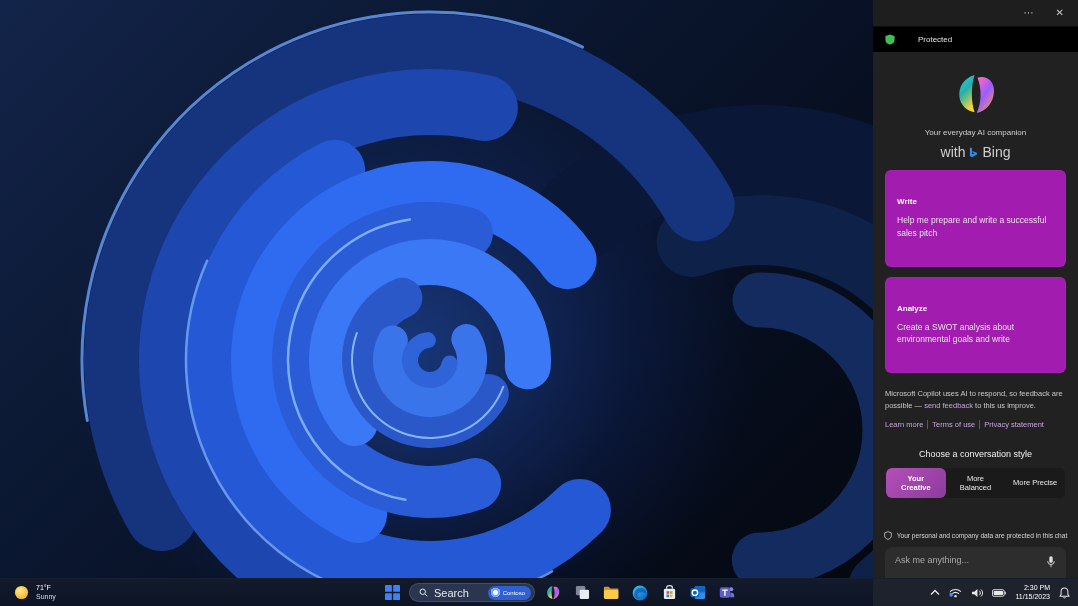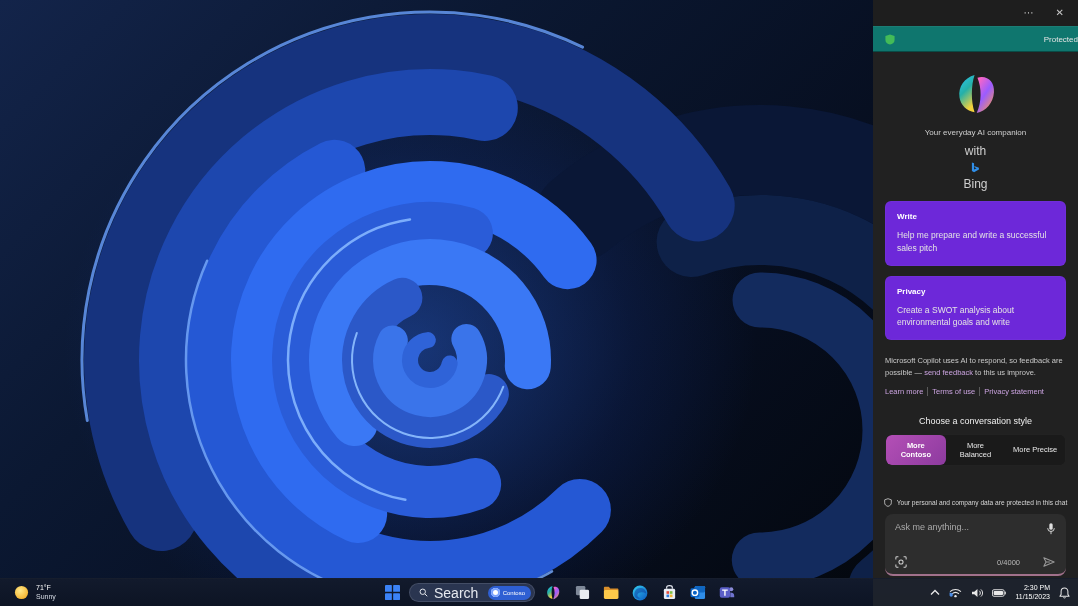--- a/index.html
+++ b/index.html
@@ -14,33 +14,33 @@
   .bloom-glow { position:absolute; left:60px; top:40px; width:700px; height:560px;
     background:radial-gradient(ellipse at 50% 55%, rgba(47,107,240,.40) 0%, rgba(25,60,160,.18) 45%, transparent 70%); }
 
   
   .copilot-panel { position:absolute; left:873px; top:0; width:205px; height:578px;
     background:#212121; color:#eee; display:flex; flex-direction:column; }
   .panel-titlebar { height:26px; background:#1e1e1e; display:flex; align-items:center;
     justify-content:flex-end; gap:14px; padding-right:10px; flex:0 0 auto; }
   .panel-titlebar button { background:none; border:none; color:#c8c8c8; font-size:10px;
     cursor:pointer; line-height:1; padding:2px 4px; }
-  .protected-bar { height:26px; background:#0f766e; display:flex; align-items:center;
+  .protected-bar { height:26px; background:#000000; display:flex; align-items:center;
     gap:23px; padding-left:12px; font-size:8px; color:#e3e3e3;
-    border-top:1px solid rgba(255,255,255,.05); border-bottom:1px solid rgba(0,0,0,.35); flex:0 0 auto;justify-content:space-between; }
+    border-top:1px solid rgba(255,255,255,.05); border-bottom:1px solid rgba(0,0,0,.35); flex:0 0 auto; }
   .panel-body { flex:1; padding:0 12px; display:flex; flex-direction:column; }
 
   .brand { text-align:center; margin-top:20px; }
   .copilot-logo { display:inline-block; }
   .brand h1 { font-size:17px; font-weight:700; margin-top:9px; letter-spacing:.2px; color:#fff; }
   .tagline { font-size:8px; color:#cfcfcf; margin-top:6px; }
-  .with-bing { font-size:12px; color:#cfcfcf; margin-top:7px; display:flex;
-    align-items:center; justify-content:center; gap:4px;flex-direction:column; }
-
-  .card { background:#6d28d9; border-radius:6px; padding:10px 11px; margin-top:10px;
+  .with-bing { font-size:14px; color:#cfcfcf; margin-top:7px; display:flex;
+    align-items:center; justify-content:center; gap:4px; }
+
+  .card { background:#a21caf; border-radius:6px; padding:26px 11px; margin-top:10px;
     cursor:pointer; border:1px solid rgba(255,255,255,.03); }
   .card:first-of-type { margin-top:20px; }
   .card-title { font-size:8px; font-weight:700; color:#fff; }
   .card-text { font-size:8.5px; color:#e4e4e4; line-height:1.5; margin-top:8px; }
 
   .disclaimer { font-size:7.5px; color:#c9c9c9; line-height:1.55; margin-top:15px; }
   .disclaimer a { color:#c9a2de; text-decoration:none; cursor:pointer; }
   .footer-links { display:flex; align-items:center; gap:4px; margin-top:9px; }
   .footer-links a { font-size:7.5px; color:#c9a2de; text-decoration:none; cursor:pointer; }
   .footer-links .sep { width:1px; height:9px; background:#5a5a5a; }
@@ -76,21 +76,21 @@
   .weather { position:absolute; left:14px; top:0; height:100%; display:flex; align-items:center;
     gap:7px; cursor:pointer; }
   .weather-col { display:flex; flex-direction:column; justify-content:center; line-height:1.2; }
   .weather-temp { font-size:7px; color:#fff; }
   .weather-cond { font-size:7px; color:#d8dde6; }
   .taskbar-center { position:absolute; left:383px; top:0; height:100%; display:flex;
     align-items:center; gap:7px; }
   .start-btn { cursor:pointer; line-height:0; padding:2px; }
   .search-pill { width:126px; height:19px; background:#2a3550; border:1px solid rgba(255,255,255,.12);
     border-radius:10px; display:flex; align-items:center; gap:6px; padding:0 3px 0 9px; cursor:pointer; }
-  .search-label { font-size:14px; color:#e6e9ef; flex:1; }
+  .search-label { font-size:11px; color:#e6e9ef; flex:1; }
   .contoso-badge { height:14px; background:#2e5fd3; border-radius:7px; display:flex;
     align-items:center; gap:3px; padding:0 6px 0 3px; }
   .contoso-dot { width:9px; height:9px; border-radius:50%; background:#fff;
     box-shadow:inset 0 0 0 2px #7aa2ff; }
   .contoso-label { font-size:6px; color:#fff; }
   .tb-icon { width:22px; height:22px; display:flex; align-items:center; justify-content:center;
     cursor:pointer; border-radius:4px; }
   .tray { position:absolute; right:8px; top:0; height:100%; display:flex; align-items:center; gap:9px; }
   .clock { display:flex; flex-direction:column; align-items:flex-end; line-height:1.25; cursor:pointer; }
   .clock-time,.clock-date { font-size:7px; color:#fff; }
@@ -179,37 +179,37 @@
           </span>
           <span>Bing</span>
         </p>
       </div>
 
       <div class="card">
         <div class="card-title">Write</div>
         <div class="card-text">Help me prepare and write a successful sales pitch</div>
       </div>
       <div class="card">
-        <div class="card-title">Privacy</div>
+        <div class="card-title">Analyze</div>
         <div class="card-text">Create a SWOT analysis about environmental goals and write</div>
       </div>
 
       <p class="disclaimer"><span>Microsoft Copilot uses AI to respond, so feedback are possible — </span><a>send feedback</a><span> to this us improve.</span></p>
 
       <div class="footer-links">
         <a>Learn more</a>
         <span class="sep"></span>
         <a>Terms of use</a>
         <span class="sep"></span>
         <a>Privacy statement</a>
       </div>
 
       <div class="style-title">Choose a conversation style</div>
       <div class="segmented">
-        <button class="selected">More Contoso</button>
+        <button class="selected">Your Creative</button>
         <button>More Balanced</button>
         <button>More Precise</button>
       </div>
 
       <div class="privacy-note">
         <span style="line-height:0">
           <svg width="8" height="9" viewBox="0 0 12 13">
               <path d="M6 0.8 L11 2.5 V7 C11 9.8 8.9 11.5 6 12.3 C3.1 11.5 1 9.8 1 7 V2.5 Z" fill="none" stroke="#cfcfcf" stroke-width="1.2"></path>
             </svg>
         </span>

